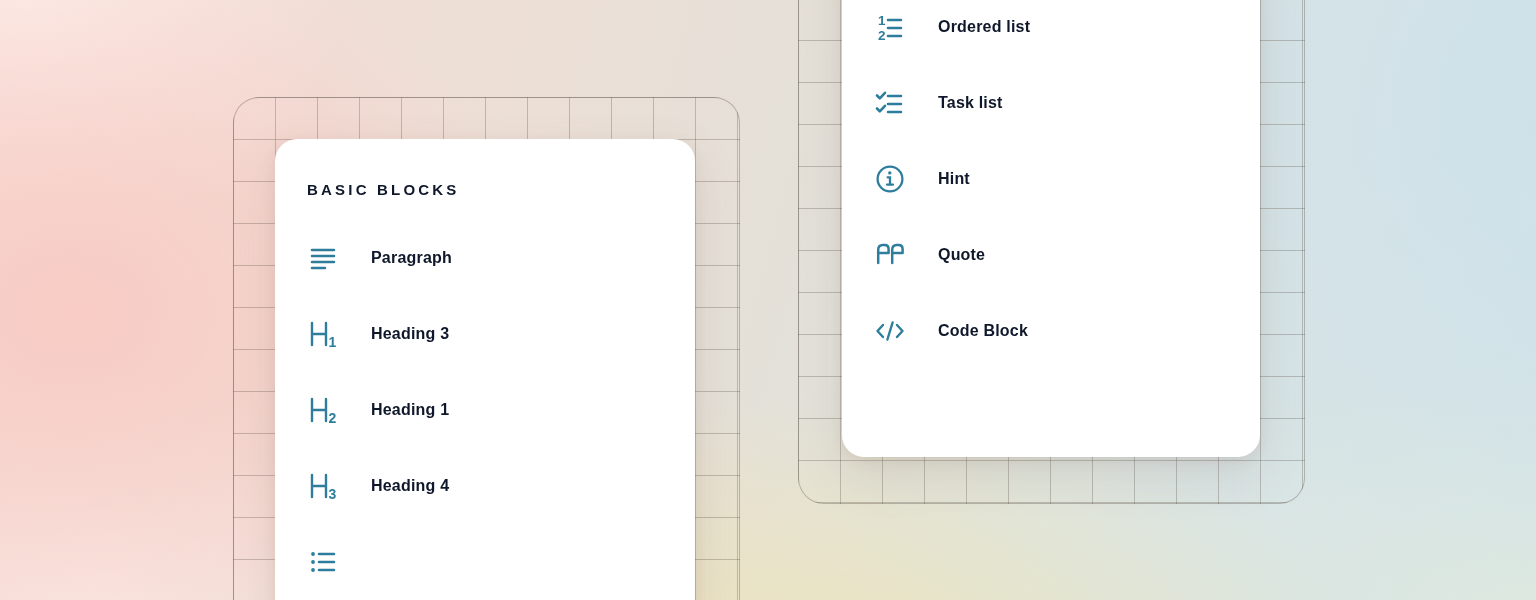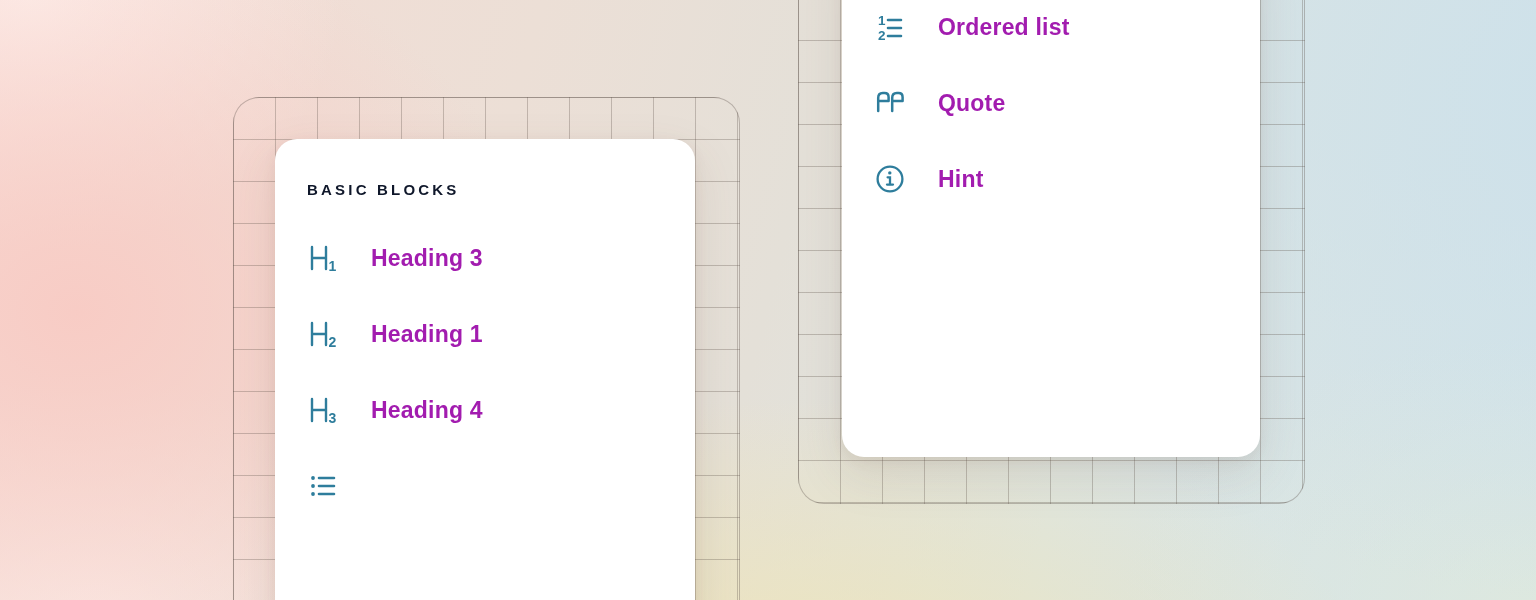--- a/index.html
+++ b/index.html
@@ -46,34 +46,42 @@
   .menu-list{display:flex;flex-direction:column;}
   .card-left .menu-list{margin-top:22px;}
   .card-right .menu-list{padding-top:53px;}
   .menu-item{
     display:flex;align-items:center;height:76px;
     padding-left:32px;gap:32px;cursor:pointer;
   }
   .menu-item .icon{width:32px;height:32px;flex:0 0 32px;}
   .menu-item .icon svg{width:32px;height:32px;display:block;}
   .menu-item .label{
-    font-size:23px;font-weight:600;color:#a21caf;letter-spacing:.2px;
+    font-size:16px;font-weight:600;color:#0f172a;letter-spacing:.2px;
     white-space:nowrap;
   }
 </style>
 </head>
 <body>
 
 <div class="grid-panel grid-left"></div>
 <div class="grid-panel grid-right"></div>
 
 <div class="card card-left">
   <div class="section-label">BASIC BLOCKS</div>
   <div class="menu-list">
 
+  <div class="menu-item">
+        <span class="icon">
+          <svg viewBox="0 0 32 32" fill="none" stroke="#2e7d9c" stroke-width="2.6" stroke-linecap="round">
+       <path d="M5 8h22M5 14h22M5 20h22M5 26h13"></path>
+          </svg>
+        </span>
+        <span class="label">Paragraph</span>
+      </div>
       <div class="menu-item">
         <span class="icon">
           <svg viewBox="0 0 32 32">
     <g fill="none" stroke="#2e7d9c" stroke-width="2.4" stroke-linecap="round">
               <path d="M5 5v22M19 5v22M5 16h14"></path>
             </g>
     <text x="21.5" y="28.5" fill="#2e7d9c" font-family="Liberation Sans,sans-serif" font-size="14" font-weight="700">1</text>
           </svg>
         </span>
         <span class="label">Heading 3</span>
@@ -129,34 +137,54 @@
             </g>
        <g stroke="#2e7d9c" stroke-width="2.6" stroke-linecap="round">
               <path d="M14 9h13M14 17h13M14 25h13"></path>
             </g>
           </svg>
         </span>
         <span class="label">Ordered list</span>
       </div>
       <div class="menu-item">
         <span class="icon">
-          <svg viewBox="0 0 32 32" fill="none" stroke="#2e7d9c" stroke-width="2.5" stroke-linecap="round" stroke-linejoin="round">
-       <path d="M4.2 24V11q0-5 4.6-5h1.8q4 0 4 4.2V14H4.2"></path>
-       <path d="M18.2 24V11q0-5 4.6-5h1.8q4 0 4 4.2V14H18.2"></path>
+          <svg viewBox="0 0 32 32" fill="none" stroke="#2e7d9c" stroke-width="2.6" stroke-linecap="round" stroke-linejoin="round">
+       <path d="M3 8.5l2.8 2.8L11 5.8"></path>
+            <path d="M3 21.5l2.8 2.8L11 18.8"></path>
+       <path d="M14 9h13M14 17h13M14 25h13"></path>
           </svg>
         </span>
-        <span class="label">Quote</span>
+        <span class="label">Task list</span>
       </div>
       <div class="menu-item">
         <span class="icon">
           <svg viewBox="0 0 32 32" fill="none" stroke="#2e7d9c" stroke-width="2.3">
        <circle cx="16" cy="16" r="12.4"></circle>
        <g stroke-linecap="round">
               <path d="M13.6 14.3H16V21"></path>
               <path d="M13 21.6h6"></path>
             </g>
        <circle cx="15.8" cy="9.9" r="1.7" fill="#2e7d9c" stroke="none"></circle>
           </svg>
         </span>
         <span class="label">Hint</span>
       </div>
+      <div class="menu-item">
+        <span class="icon">
+          <svg viewBox="0 0 32 32" fill="none" stroke="#2e7d9c" stroke-width="2.5" stroke-linecap="round" stroke-linejoin="round">
+       <path d="M4.2 24V11q0-5 4.6-5h1.8q4 0 4 4.2V14H4.2"></path>
+       <path d="M18.2 24V11q0-5 4.6-5h1.8q4 0 4 4.2V14H18.2"></path>
+          </svg>
+        </span>
+        <span class="label">Quote</span>
+      </div>
+      <div class="menu-item">
+        <span class="icon">
+          <svg viewBox="0 0 32 32" fill="none" stroke="#2e7d9c" stroke-width="2.4" stroke-linecap="round" stroke-linejoin="round">
+       <path d="M9 10l-5.5 6L9 22"></path>
+            <path d="M23 10l5.5 6L23 22"></path>
+            <path d="M18.6 7.5l-5.2 17"></path>
+          </svg>
+        </span>
+        <span class="label">Code Block</span>
+      </div>
     </div>
 </div>
 
 </body></html>

